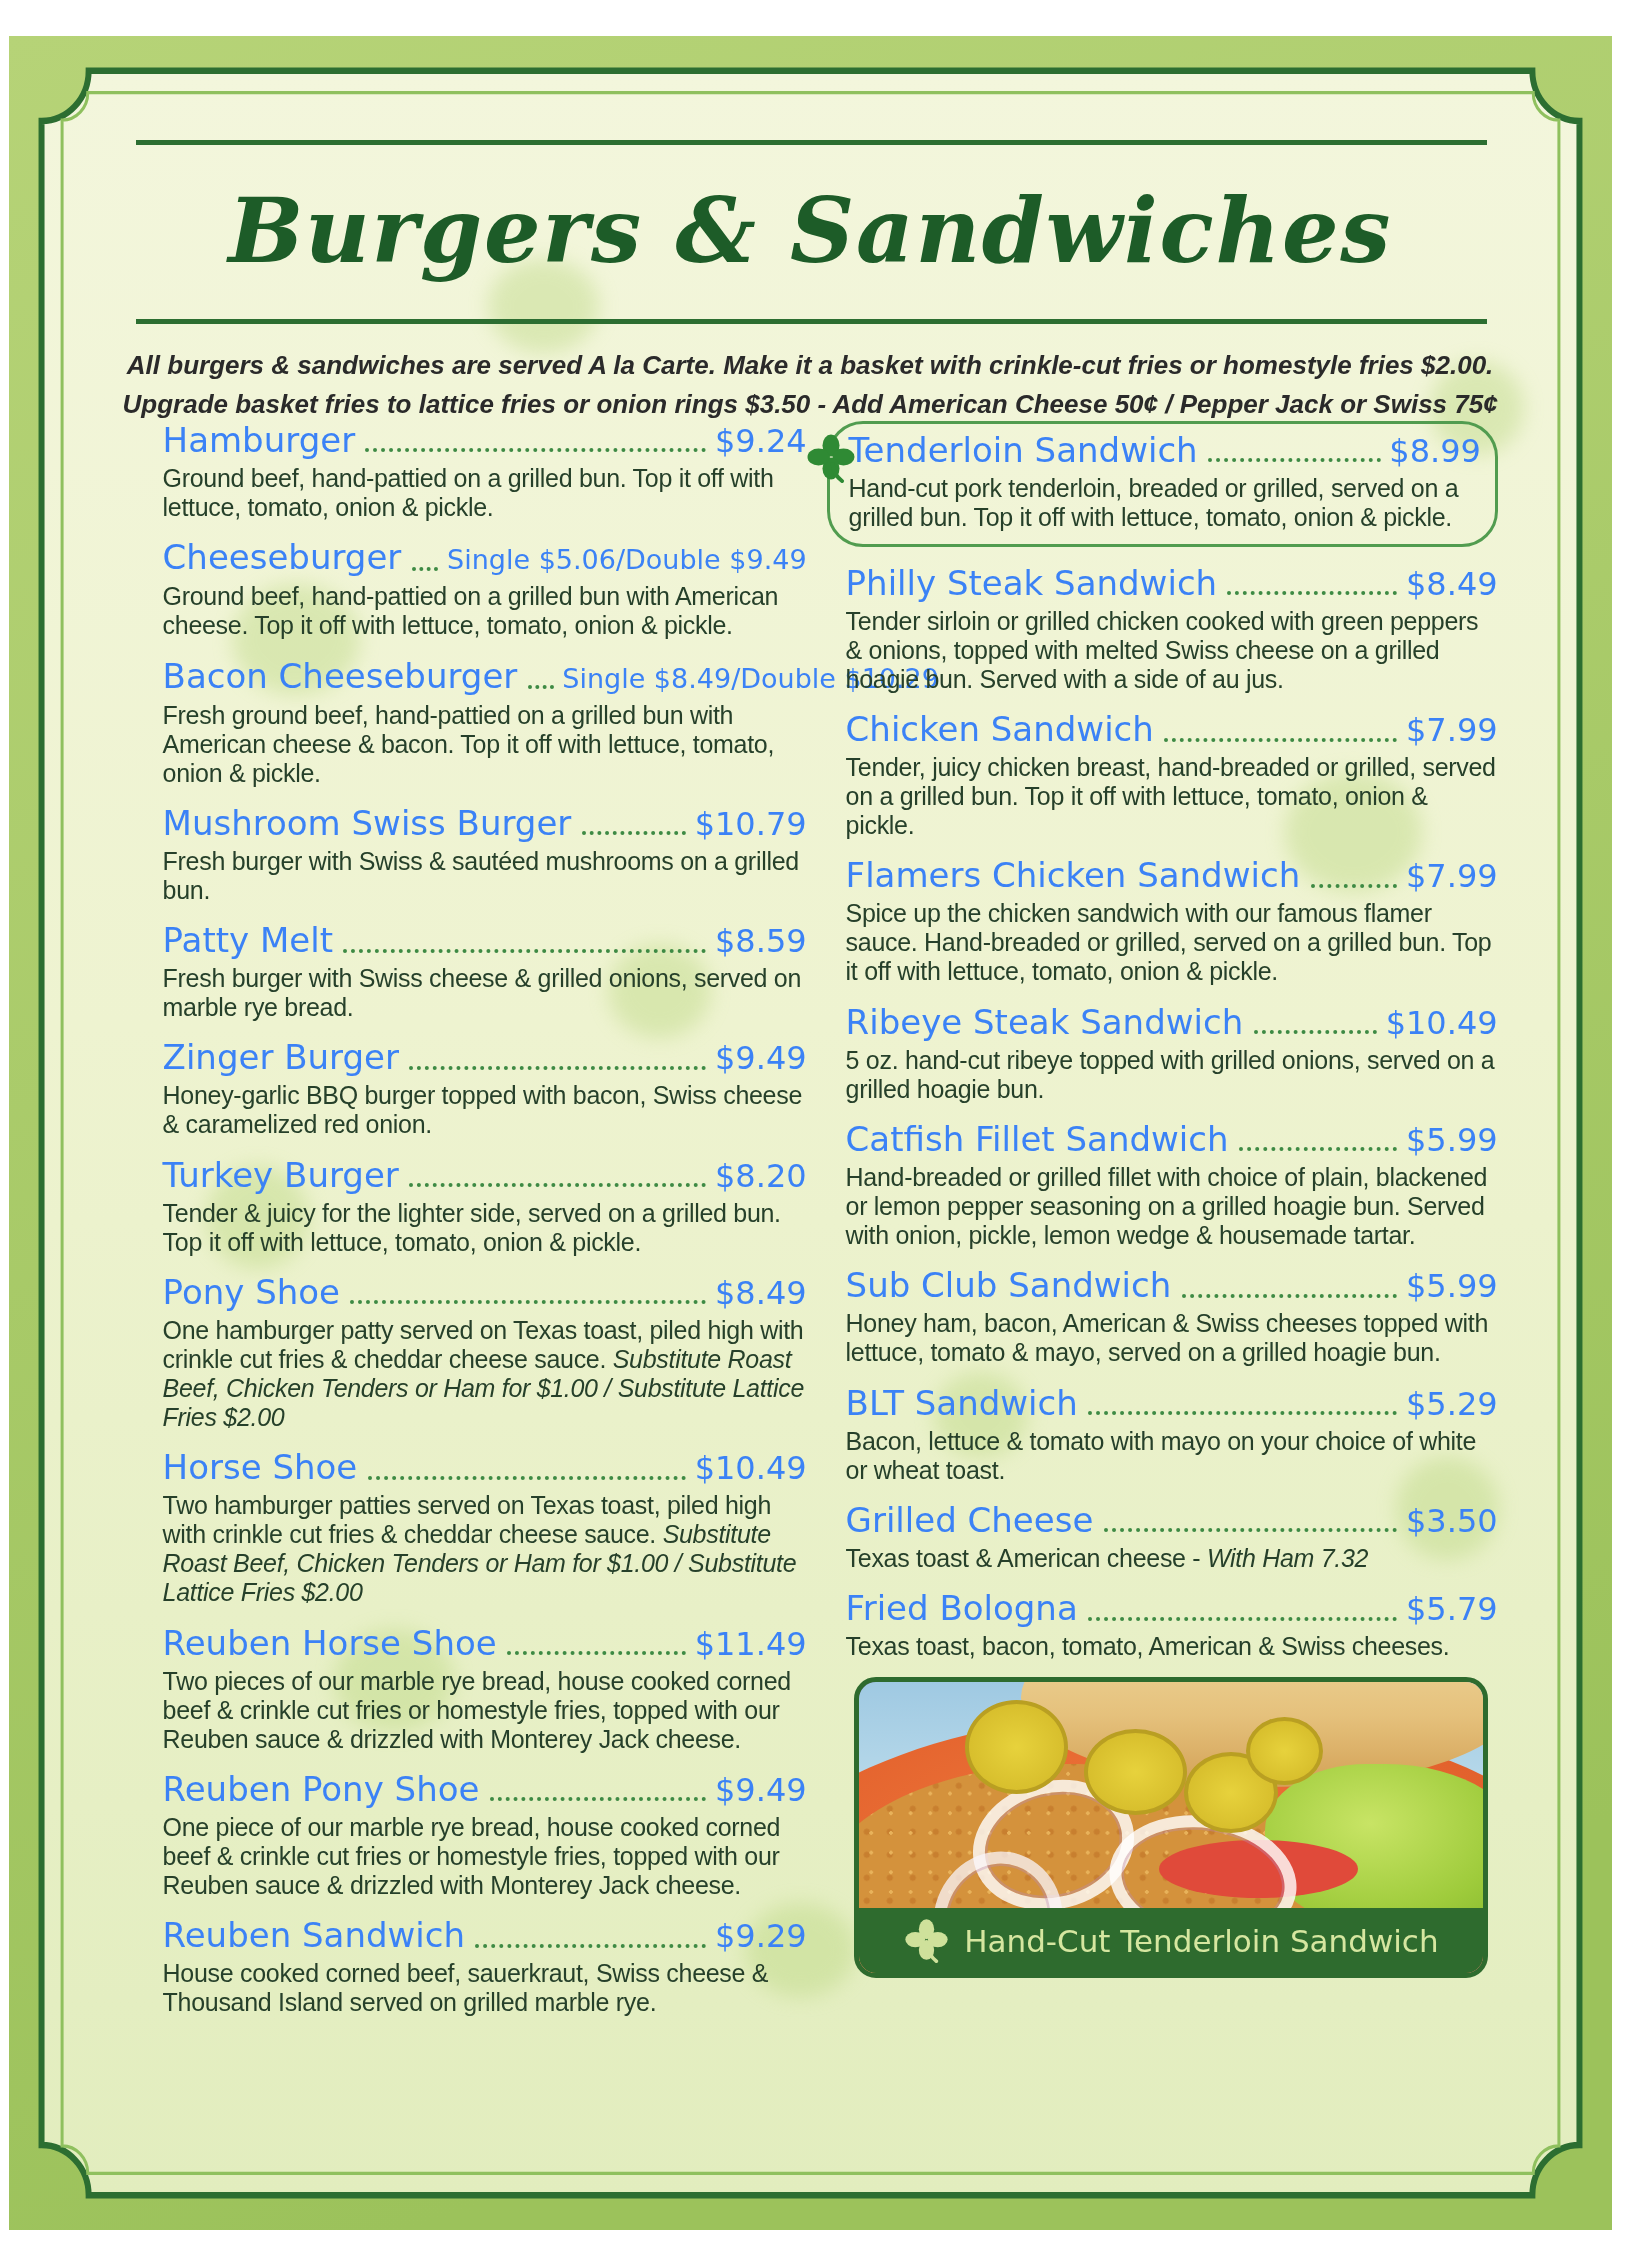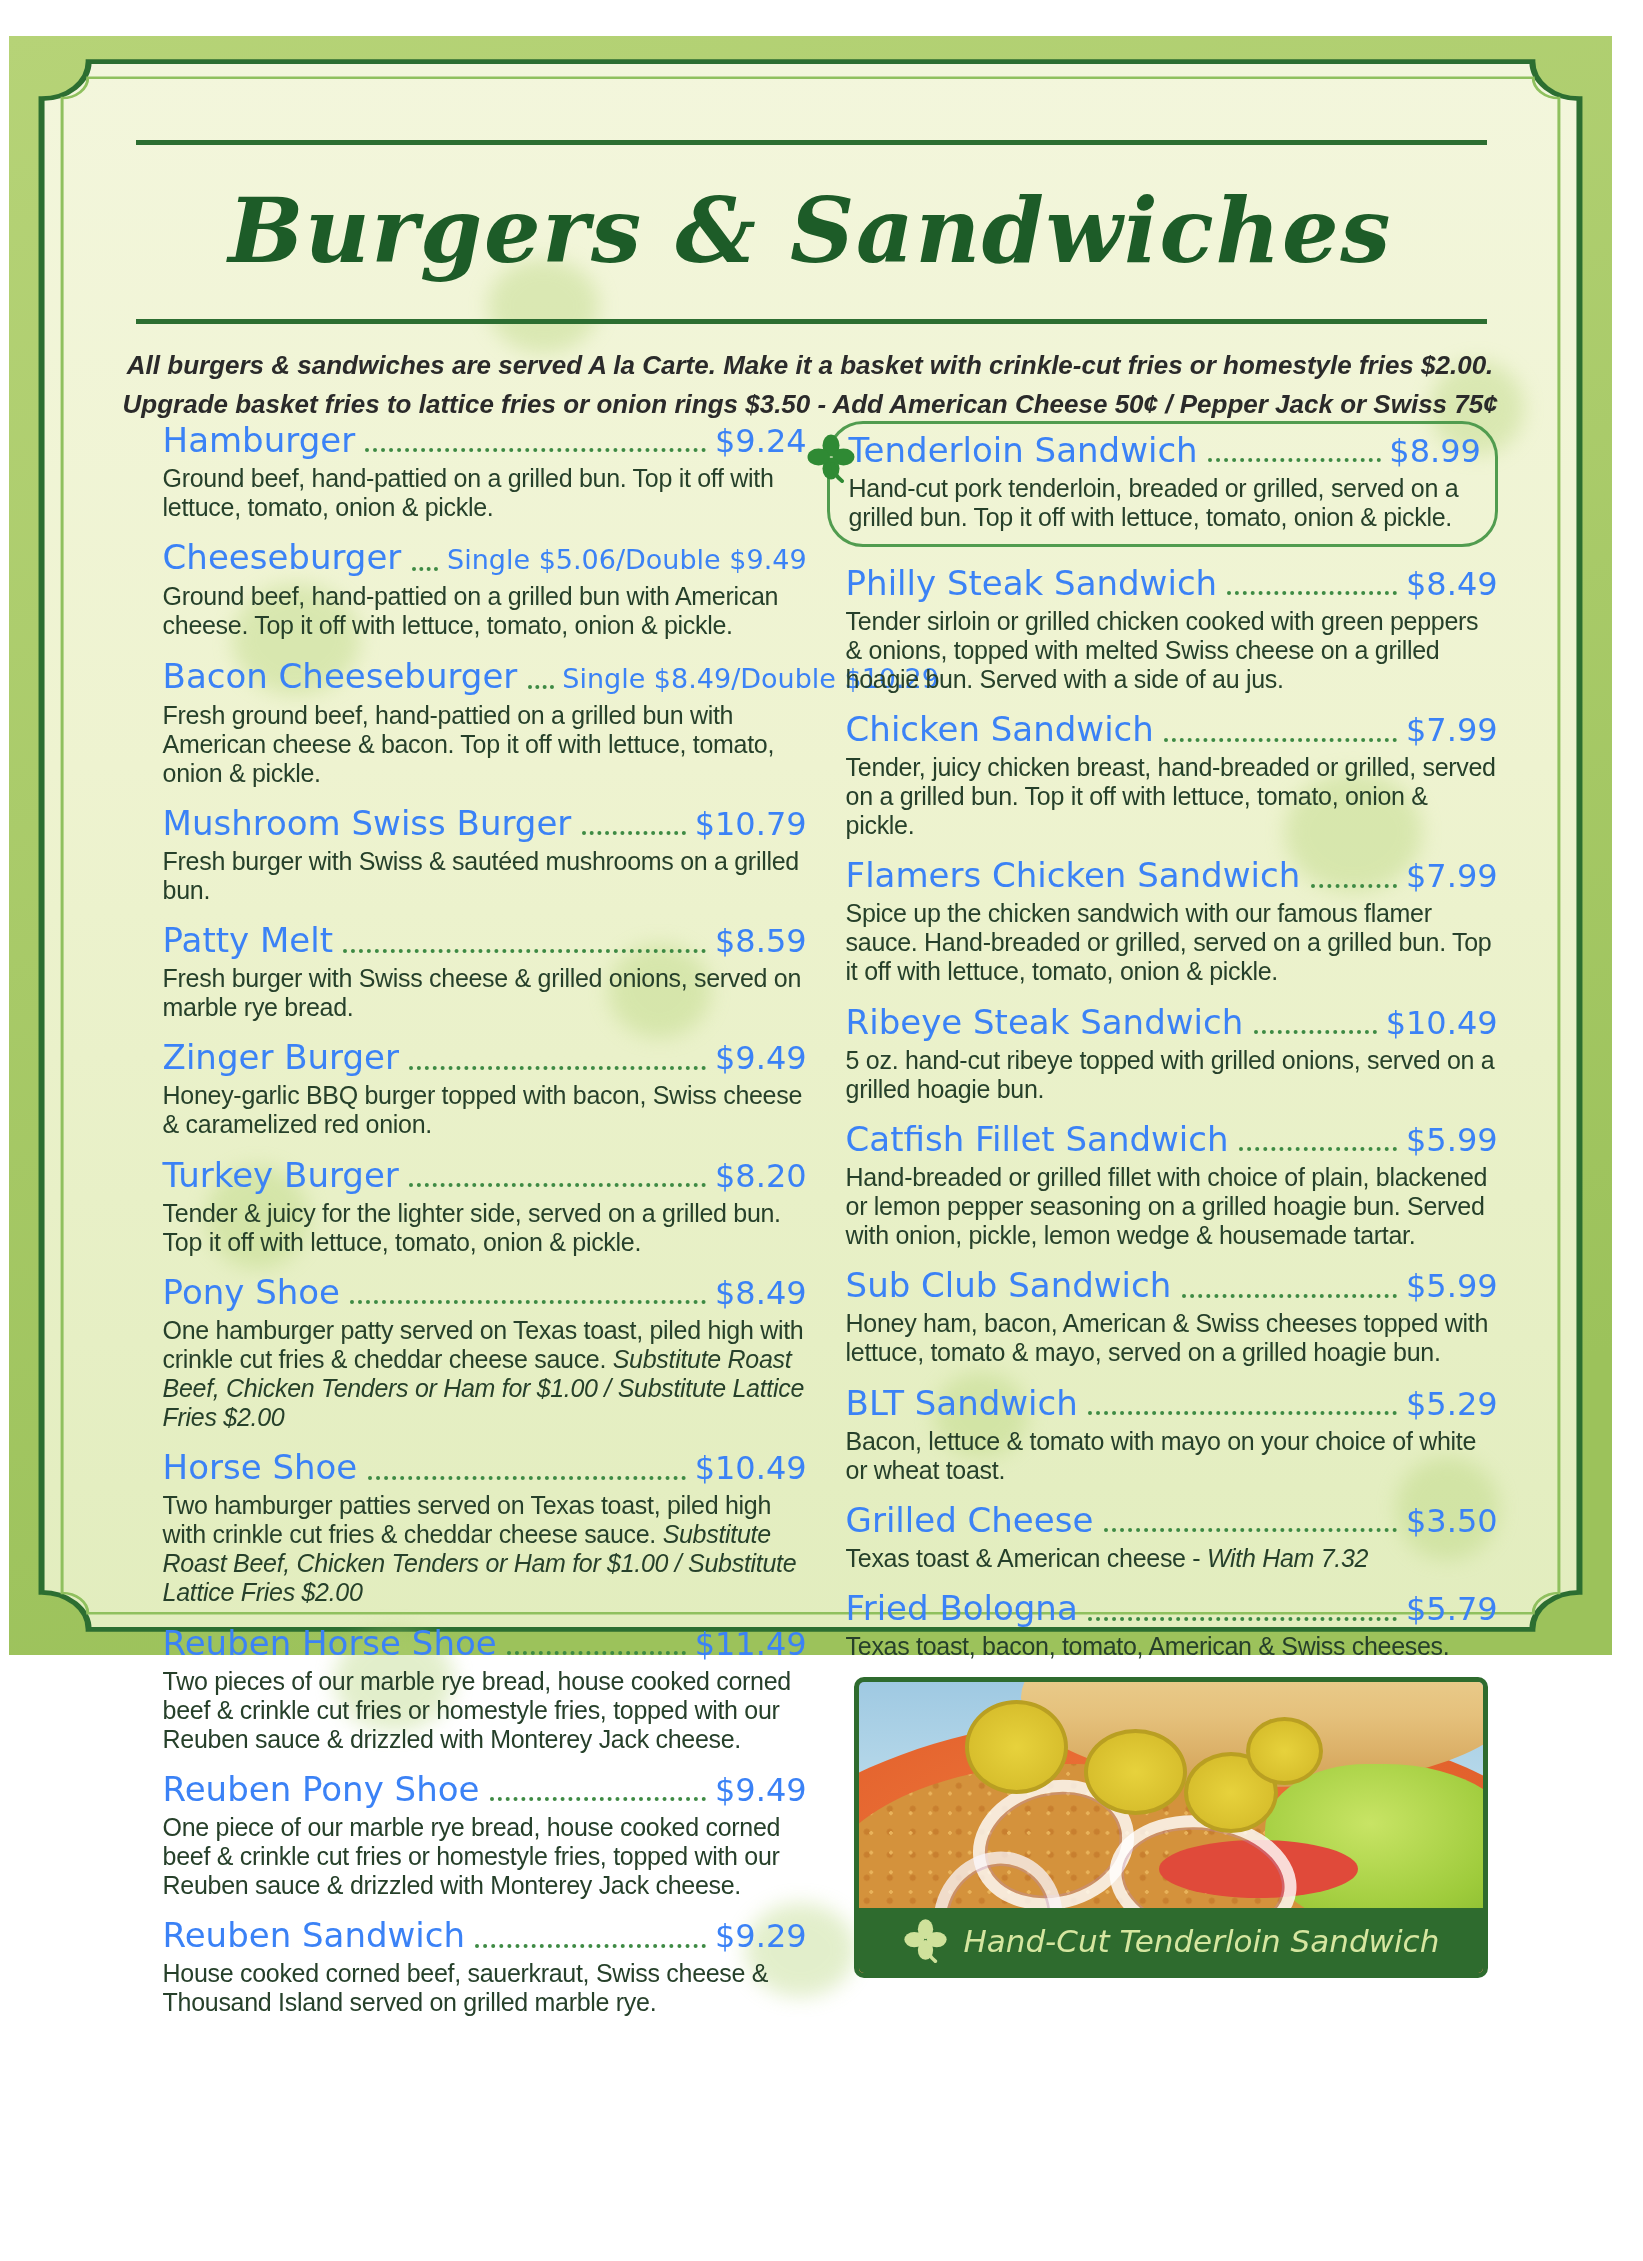--- a/index.html
+++ b/index.html
@@ -1,19 +1,19 @@
 <!DOCTYPE html>
 <html style="font-size:13.7px"><head>
 <meta charset="utf-8">
 <style>
   * { box-sizing: border-box; margin: 0; padding: 0; }
   body { background:#ffffff; font-family:"Liberation Sans", sans-serif; }
   .canvas { position:relative; width:1644px; height:2261px; background:#ffffff; overflow:hidden; }
 
-  .page { position:absolute; left:8.6px; top:36px; width:1603px; height:1619px;padding-left:44px; }
+  .page { position:absolute; left:8.6px; top:36px; width:1603px; height:2194px;padding-left:44px; }
   .frame { position:absolute; inset:0; width:100%; height:100%; }
 
   .wm { position:absolute; border-radius:50%; background:#b5d478; opacity:.38; filter:blur(10.3px); pointer-events:none; }
 
   .rule { position:absolute; left:127px; width:1351px; height:5.1px; background:#2c6e31; }
   .rule-top { top:104px; }
   .rule-bottom { top:283px; }
 
   .page-title { position:absolute; top:118px; left:0; width:100%; text-align:center;
     font-family:"DejaVu Serif", serif; font-style:italic; font-weight:bold;
@@ -36,21 +36,21 @@
   .item-price.small-price { font-size:27px; }
   .item-desc { font-size:25px; line-height:29px; color:#26402a; letter-spacing:-0.3px; margin-top:3px; }
   .item-desc .it { font-style:italic; }
 
   .featured-box { position:relative; border:3.4px solid #519c4f; border-radius:36px;
     padding:6.8px 13.7px 12px 19px; margin:0 0 17px -19px; }
   .featured-box .item { margin-bottom:0; }
   .featured-clover { position:absolute; left:-24px; top:8.6px; width:50px; height:50px; color:#2f8a34; }
 
   .photo { position:relative; width:634px; height:301px; margin:13.7px 0 0 8.6px;
-    border:5.1px solid #2e6b2e; border-radius:10px; overflow:hidden; background:#404040;font-style:italic; }
+    border:5.1px solid #2e6b2e; border-radius:22px; overflow:hidden; background:#404040; }
   .ph-bg { position:absolute; inset:0; background:linear-gradient(180deg,#9fc9e2 0%,#b7d9ea 35%,#d9e6ed 70%,#e4e7df 100%); }
   .ph-plate { position:absolute; left:-18%; top:10%; width:135%; height:130%; border-radius:50%;
     background:radial-gradient(ellipse at 45% 40%, #ef7a3c 0%, #e4632e 55%, #d4531f 100%); }
   .ph-patty { position:absolute; left:-6%; top:28%; width:86%; height:95%; border-radius:48% 55% 50% 50%;
     background:radial-gradient(#e8b25a 14%, rgba(0,0,0,0) 15%) 0 0/19.7px 19.7px,
                radial-gradient(#c87f2f 18%, rgba(0,0,0,0) 20%) 10.3px 10.3px/23px 23px, #d4923c; }
   .ph-bun { position:absolute; right:-6%; top:-26%; width:80%; height:62%; border-radius:50%;
     background:linear-gradient(180deg,#f2dda6 0%,#e5c17c 60%,#d3a156 100%); }
   .ph-lettuce { position:absolute; right:-7%; top:28%; width:42%; height:58%; border-radius:42% 58% 50% 55%;
     background:radial-gradient(ellipse at 40% 35%, #c8e465 0%, #9ecb3b 60%, #7fb42a 100%); }

